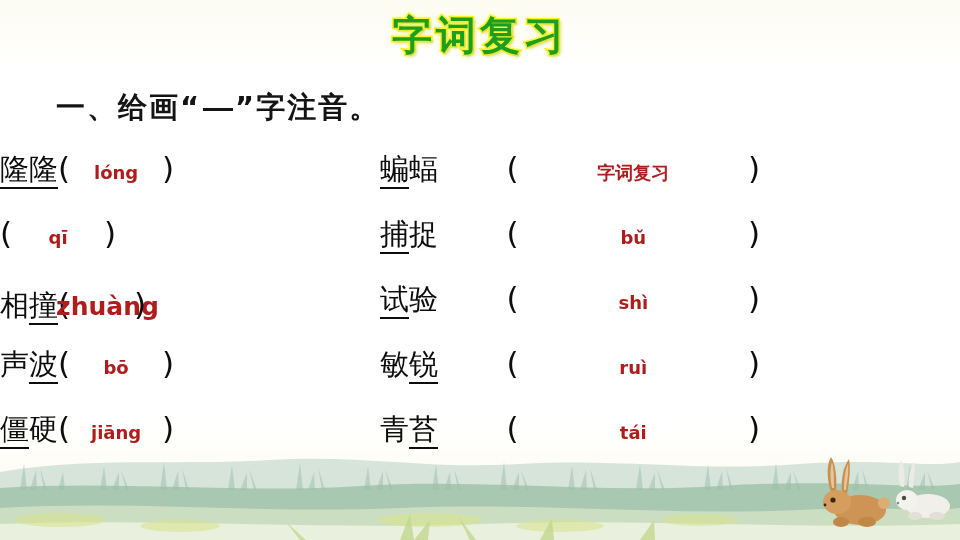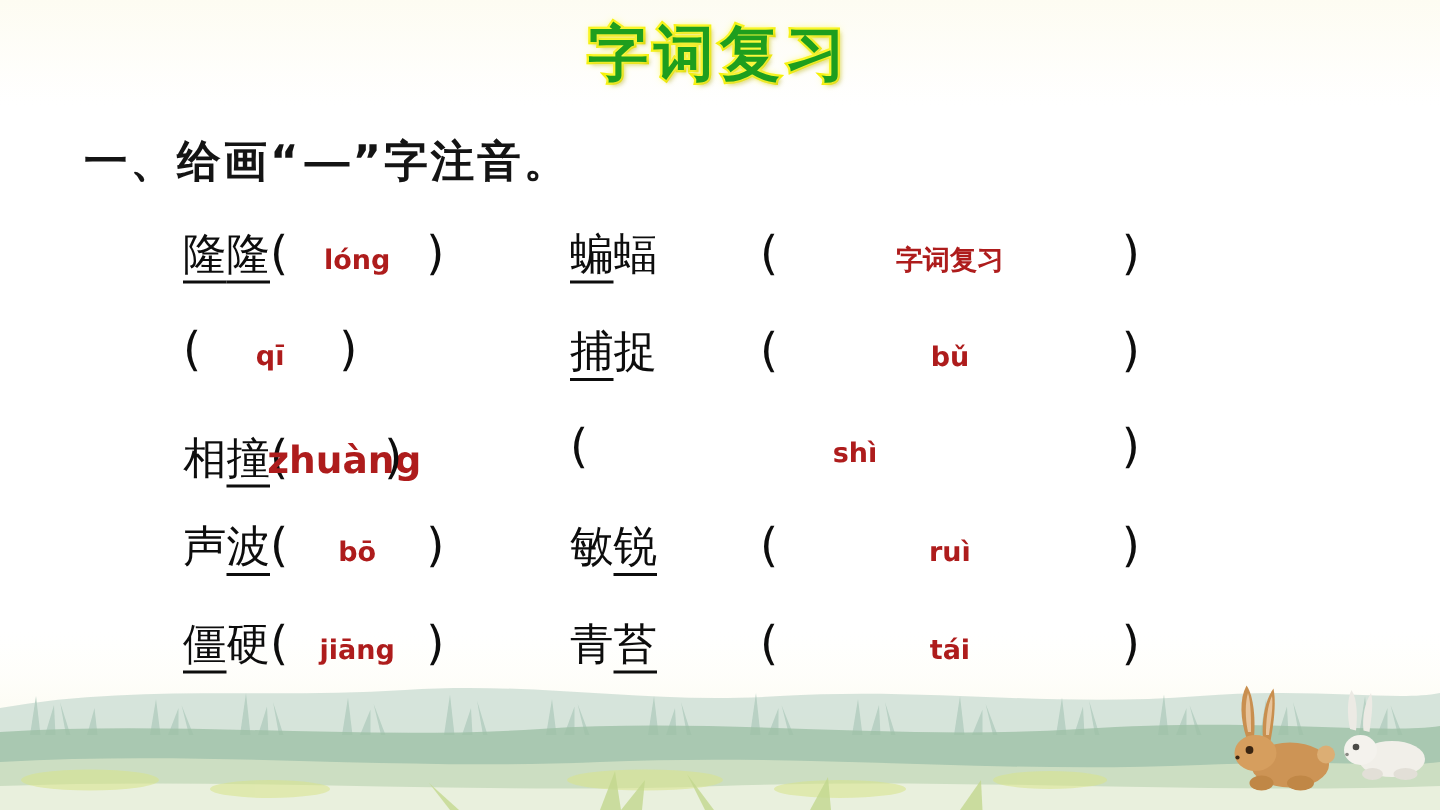--- a/index.html
+++ b/index.html
@@ -95,21 +95,21 @@
     align-items: flex-start;
   }
   .cell {
     display: flex;
     align-items: baseline;
     font-family: "DejaVu Sans", sans-serif;
     font-size: 29px;
     color: #0d0d0d;
     white-space: nowrap;
   }
-  .cell-left  { width: 340px; padding-left: 122px; box-sizing: border-box; }
+  .cell-left  { width: 340px; box-sizing: border-box; }
   .cell-right { width: 420px; padding-left: 40px;  box-sizing: border-box; justify-content: space-between; }
 
   .word { letter-spacing: 0px; }
   .word .u {
     border-bottom: 2px solid #0d0d0d;
     padding-bottom: 1px;
   }
   .paren {
     font-family: "DejaVu Sans", sans-serif;
     font-size: 31px;
@@ -299,20 +299,21 @@
         </div>
       </div>
       <div class="row">
         <div class="cell cell-left">
           <span class="word"><span>相</span><span class="u">撞</span></span>
           <span class="paren">(</span>
           <span class="pinyin-slot wide">zhuàng</span>
           <span class="paren">)</span>
         </div>
         <div class="cell cell-right">
+          <span class="word"><span class="u">试</span><span>验</span></span>
           <span class="paren">(</span>
           <span class="pinyin-slot">shì</span>
           <span class="paren">)</span>
         </div>
       </div>
       <div class="row">
         <div class="cell cell-left">
           <span class="word"><span>声</span><span class="u">波</span></span>
           <span class="paren">(</span>
           <span class="pinyin-slot">bō</span>

